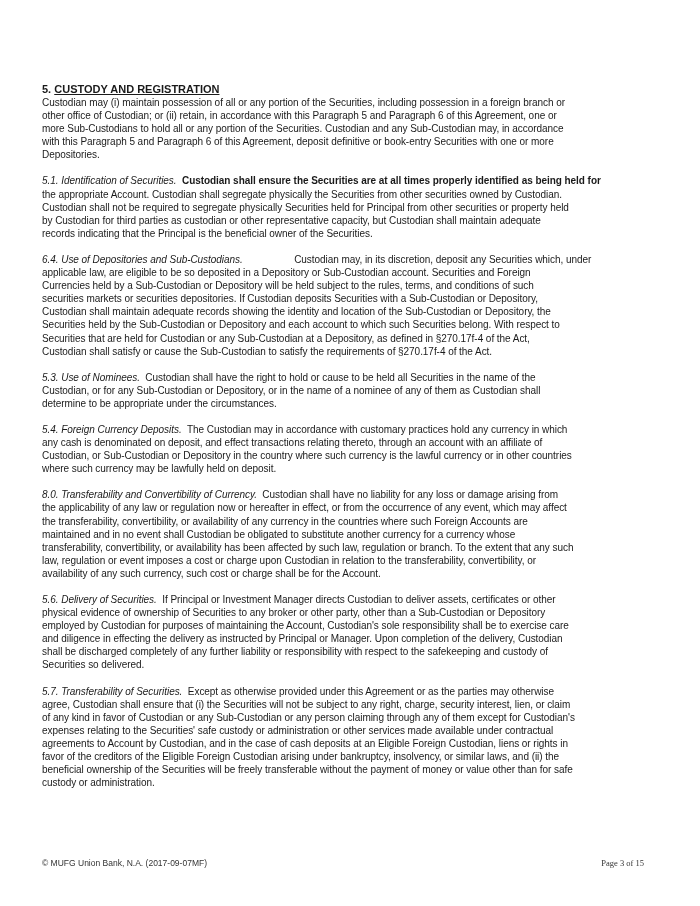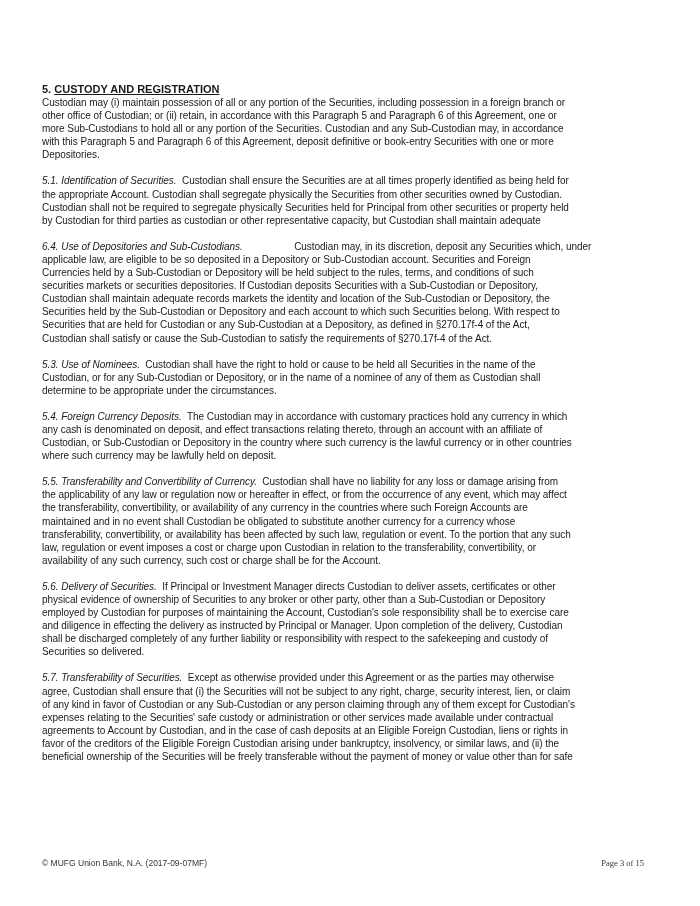--- a/index.html
+++ b/index.html
@@ -26,71 +26,73 @@
   <p class="para" style="margin-bottom:13px">
     <span class="line">Custodian may (i) maintain possession of all or any portion of the Securities, including possession in a foreign branch or</span>
     <span class="line">other office of Custodian; or (ii) retain, in accordance with this Paragraph 5 and Paragraph 6 of this Agreement, one or</span>
     <span class="line">more Sub-Custodians to hold all or any portion of the Securities.  Custodian and any Sub-Custodian may, in accordance</span>
     <span class="line">with this Paragraph 5 and Paragraph 6 of this Agreement, deposit definitive or book-entry Securities with one or more</span>
     <span class="line">Depositories.</span>
   </p>
 
   <div id="subsections">
       <p class="para">
-        <span class="line"><span class="ttl">5.1. Identification of Securities.</span><span style="white-space: pre;">  Custodian shall ensure the Securities are at all times properly identified as being held for</span></span>
+        <span class="line"><span class="ttl">5.1. Identification of Securities.</span><span style="white-space: pre; font-weight: bold;">  Custodian shall ensure the Securities are at all times properly identified as being held for</span></span>
         <span class="line">the appropriate Account.  Custodian shall segregate physically the Securities from other securities owned by Custodian.</span>
         <span class="line">Custodian shall not be required to segregate physically Securities held for Principal from other securities or property held</span>
         <span class="line">by Custodian for third parties as custodian or other representative capacity, but Custodian shall maintain adequate</span>
+        <span class="line">records indicating that the Principal is the beneficial owner of the Securities.</span>
       </p>
       <p class="para">
         <span class="line"><span class="ttl">6.4. Use of Depositories and Sub-Custodians.</span><span style="white-space: pre; margin-left: 46px;">  Custodian may, in its discretion, deposit any Securities which, under</span></span>
         <span class="line">applicable law, are eligible to be so deposited in a Depository or Sub-Custodian account.  Securities and Foreign</span>
         <span class="line">Currencies held by a Sub-Custodian or Depository will be held subject to the rules, terms, and conditions of such</span>
         <span class="line">securities markets or securities depositories.  If Custodian deposits Securities with a Sub-Custodian or Depository,</span>
-        <span class="line">Custodian shall maintain adequate records markets the identity and location of the Sub-Custodian or Depository, the</span>
+        <span class="line">Custodian shall maintain adequate records showing the identity and location of the Sub-Custodian or Depository, the</span>
         <span class="line">Securities held by the Sub-Custodian or Depository and each account to which such Securities belong.  With respect to</span>
         <span class="line">Securities that are held for Custodian or any Sub-Custodian at a Depository, as defined in §270.17f-4 of the Act,</span>
         <span class="line">Custodian shall satisfy or cause the Sub-Custodian to satisfy the requirements of §270.17f-4 of the Act.</span>
       </p>
       <p class="para">
         <span class="line"><span class="ttl">5.3. Use of Nominees.</span><span style="white-space: pre;">  Custodian shall have the right to hold or cause to be held all Securities in the name of the</span></span>
         <span class="line">Custodian, or for any Sub-Custodian or Depository, or in the name of a nominee of any of them as Custodian shall</span>
         <span class="line">determine to be appropriate under the circumstances.</span>
       </p>
       <p class="para">
         <span class="line"><span class="ttl">5.4. Foreign Currency Deposits.</span><span style="white-space: pre; text-align: center;">  The Custodian may in accordance with customary practices hold any currency in which</span></span>
         <span class="line">any cash is denominated on deposit, and effect transactions relating thereto, through an account with an affiliate of</span>
         <span class="line">Custodian, or Sub-Custodian or Depository in the country where such currency is the lawful currency or in other countries</span>
         <span class="line">where such currency may be lawfully held on deposit.</span>
       </p>
       <p class="para">
-        <span class="line"><span class="ttl">5.5. Transferability and Convertibility of Currency.</span><span style="white-space: pre;">  Custodian shall have no liability for any loss or damage arising from</span></span>
+        <span class="line"><span class="ttl">8.0. Transferability and Convertibility of Currency.</span><span style="white-space: pre;">  Custodian shall have no liability for any loss or damage arising from</span></span>
         <span class="line">the applicability of any law or regulation now or hereafter in effect, or from the occurrence of any event, which may affect</span>
         <span class="line">the transferability, convertibility, or availability of any currency in the countries where such Foreign Accounts are</span>
         <span class="line">maintained and in no event shall Custodian be obligated to substitute another currency for a currency whose</span>
-        <span class="line">transferability, convertibility, or availability has been affected by such law, regulation or event.  To the portion that any such</span>
+        <span class="line">transferability, convertibility, or availability has been affected by such law, regulation or branch.  To the extent that any such</span>
         <span class="line">law, regulation or event imposes a cost or charge upon Custodian in relation to the transferability, convertibility, or</span>
         <span class="line">availability of any such currency, such cost or charge shall be for the Account.</span>
       </p>
       <p class="para">
         <span class="line"><span class="ttl">5.6. Delivery of Securities.</span><span style="white-space: pre;">  If Principal or Investment Manager directs Custodian to deliver assets, certificates or other</span></span>
         <span class="line">physical evidence of ownership of Securities to any broker or other party, other than a Sub-Custodian or Depository</span>
         <span class="line">employed by Custodian for purposes of maintaining the Account, Custodian's sole responsibility shall be to exercise care</span>
         <span class="line">and diligence in effecting the delivery as instructed by Principal or Manager.  Upon completion of the delivery, Custodian</span>
         <span class="line">shall be discharged completely of any further liability or responsibility with respect to the safekeeping and custody of</span>
         <span class="line">Securities so delivered.</span>
       </p>
       <p class="para">
         <span class="line"><span class="ttl">5.7. Transferability of Securities.</span><span style="white-space: pre;">  Except as otherwise provided under this Agreement or as the parties may otherwise</span></span>
         <span class="line">agree, Custodian shall ensure that (i) the Securities will not be subject to any right, charge, security interest, lien, or claim</span>
         <span class="line">of any kind in favor of Custodian or any Sub-Custodian or any person claiming through any of them except for Custodian's</span>
         <span class="line">expenses relating to the Securities' safe custody or administration or other services made available under contractual</span>
         <span class="line">agreements to Account by Custodian, and in the case of cash deposits at an Eligible Foreign Custodian, liens or rights in</span>
         <span class="line">favor of the creditors of the Eligible Foreign Custodian arising under bankruptcy, insolvency, or similar laws, and (ii) the</span>
         <span class="line">beneficial ownership of the Securities will be freely transferable without the payment of money or value other than for safe</span>
+        <span class="line">custody or administration.</span>
       </p>
     </div>
 </div>
 
 <div class="footer">
   <span class="left">© MUFG Union Bank, N.A. (2017-09-07MF)</span>
   <span class="right">Page 3 of 15</span>
 </div>
 
 </body></html>

